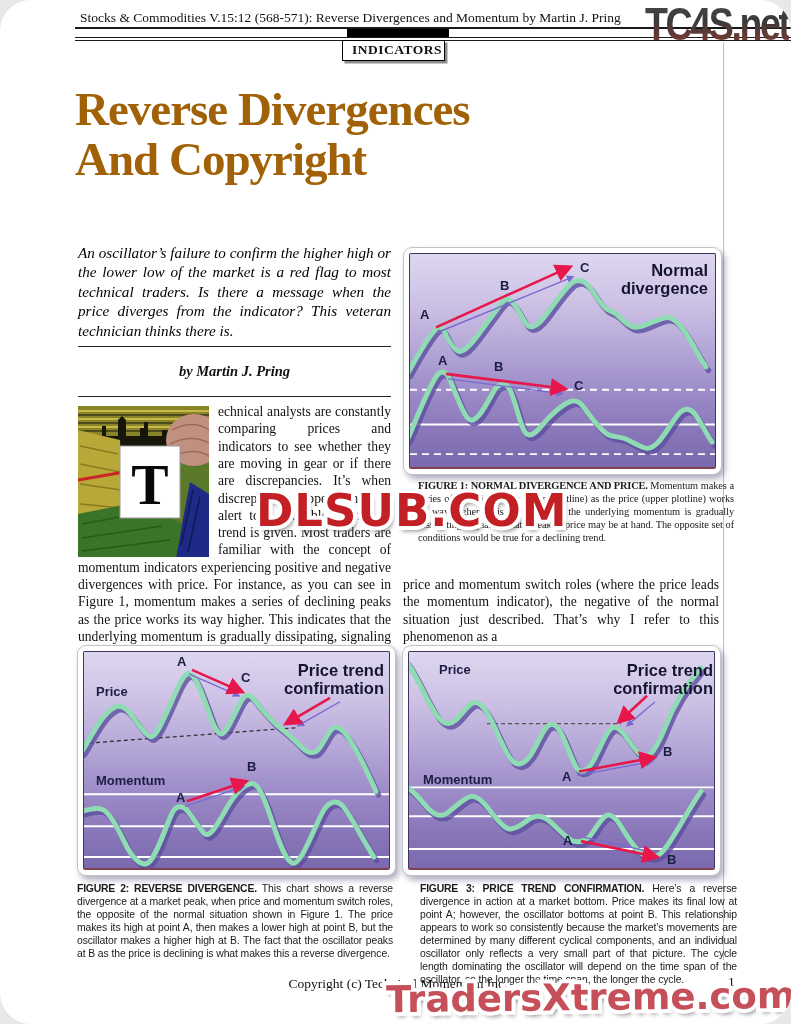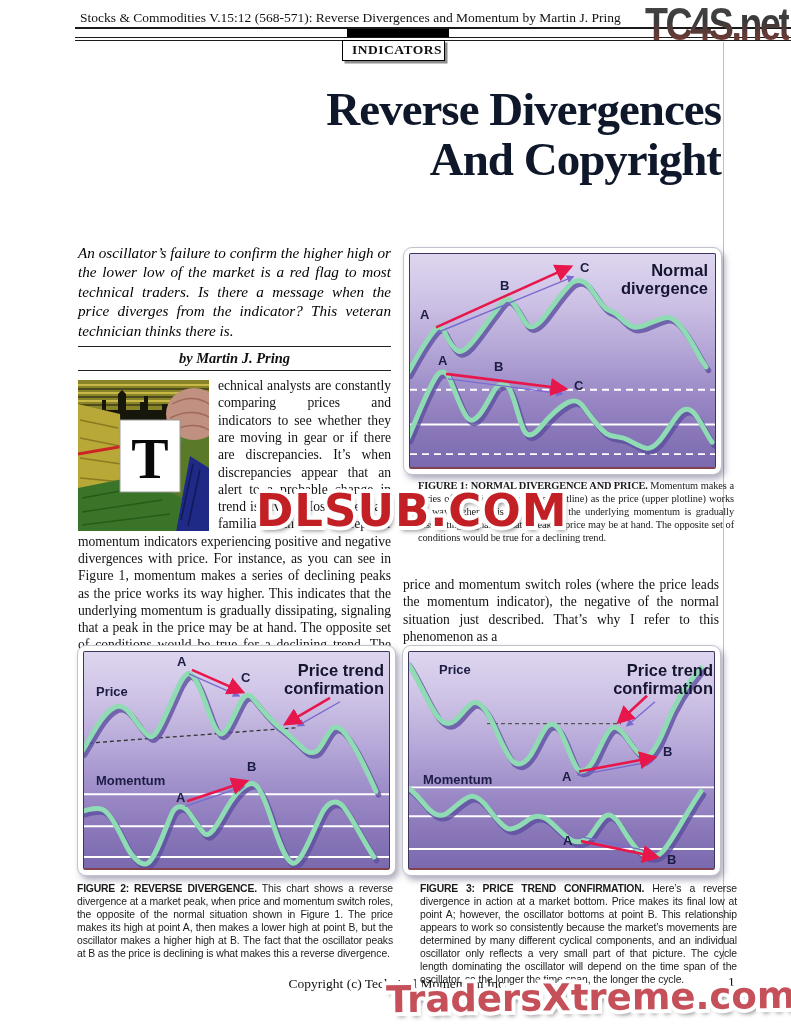--- a/index.html
+++ b/index.html
@@ -1,40 +1,40 @@
 <!DOCTYPE html>
 <html><head>
 <meta charset="utf-8">
 <style>
   html,body{margin:0;padding:0;background:#e8e8e8;}
   #page{position:relative;width:791px;height:1024px;margin:0 auto;background:#ffffff;
-        font-family:"Liberation Serif",serif;color:#111;overflow:hidden;}
+        font-family:"Liberation Serif",serif;color:#111;overflow:hidden;border-radius:31px;}
 
   
   .citation{position:absolute;left:80px;top:10px;width:600px;font-size:13.5px;color:#111;}
   .tc4s{position:absolute;right:2px;top:-4px;font-family:"Liberation Sans",sans-serif;
         font-weight:bold;font-size:47px;letter-spacing:-3px;transform:scaleX(.80);transform-origin:top right;
         background:linear-gradient(180deg,#464646 15%,#3a3a3a 45%,#7e3a34 88%);
         -webkit-background-clip:text;background-clip:text;color:transparent;-webkit-text-fill-color:transparent;}
   .rule-a{position:absolute;left:75px;top:27px;width:716px;height:2px;background:#1a1a1a;}
   .ind-bar{position:absolute;left:347px;top:29px;width:102px;height:8px;background:#000;}
   .rule-b{position:absolute;left:75px;top:37px;width:716px;height:0;border-top:1.4px solid #1a1a1a;}
   .rule-c{position:absolute;left:75px;top:40px;width:716px;height:0;border-top:1px solid #1a1a1a;}
   .ind-box{position:absolute;left:342px;top:40px;padding:1px 2px 2px 9px;background:#fff;
            border:1.4px solid #000;box-shadow:2.5px 2.5px 0 #8d8d8d;
            font-weight:bold;font-size:13.5px;letter-spacing:.5px;}
   .vrule{position:absolute;left:723px;top:42px;width:1px;height:918px;background:#bdbdc8;}
 
   
-  .title{position:absolute;left:75px;top:84px;width:646px;text-align:right;
-         font-weight:bold;font-size:47px;line-height:50px;letter-spacing:-1px;color:#0f172a;}
+  .title{position:absolute;left:75px;top:84px;width:646px;text-align:left;
+         font-weight:bold;font-size:47px;line-height:50px;letter-spacing:-1px;color:#a16207;}
   .col-left{position:absolute;left:78px;top:243px;width:313px;}
   .lede{margin:0;font-style:italic;font-size:15.2px;line-height:19.4px;text-align:justify;color:#000000;}
   .hr{border:none;border-top:1.2px solid #222;margin:6px 0 0 0;}
-  .byline{margin:0;text-align:center;font-weight:bold;font-style:italic;font-size:14.5px;padding:3px 0 3px 0;}
+  .byline{margin:13px;text-align:center;font-weight:bold;font-style:italic;font-size:14.5px;padding:3px 0 3px 0;}
   .bodycopy{margin:6px 0 0 0;font-size:13.6px;line-height:17.3px;text-align:justify;}
   .bodycopy p{margin:0;}
   .bodycopy p.indent{text-indent:14px;}
   .dropart{float:left;width:131px;height:151px;margin:3px 9px 1px 0;}
 
   
   .fig-frame{position:absolute;background:#fff;border:1px solid #c2c2cc;border-radius:9px;
              box-shadow:3px 4px 6px rgba(80,70,110,.45);}
   .fig-canvas{position:absolute;inset:5px;border:1.5px solid #3f3560;border-bottom:2.5px solid #81414f;
               border-radius:2px;overflow:hidden;

